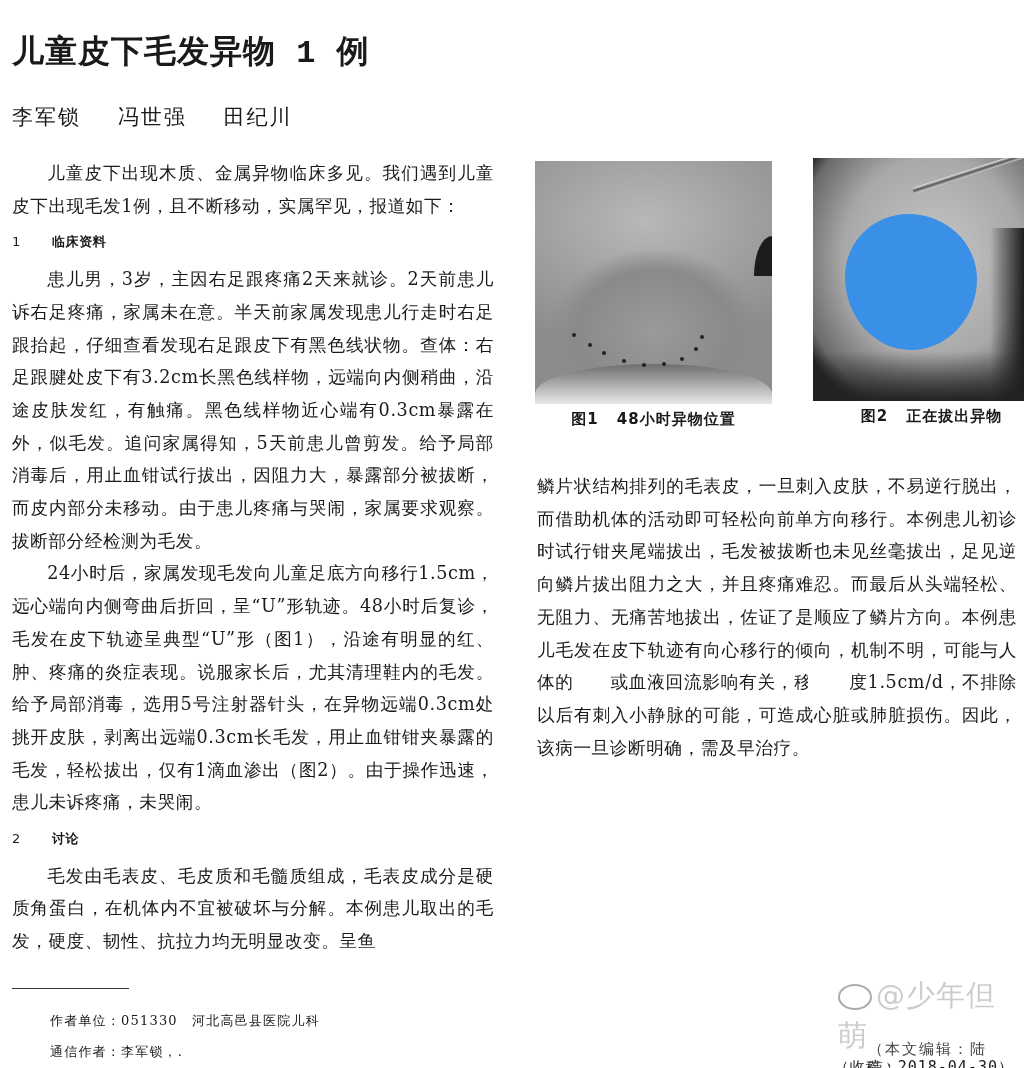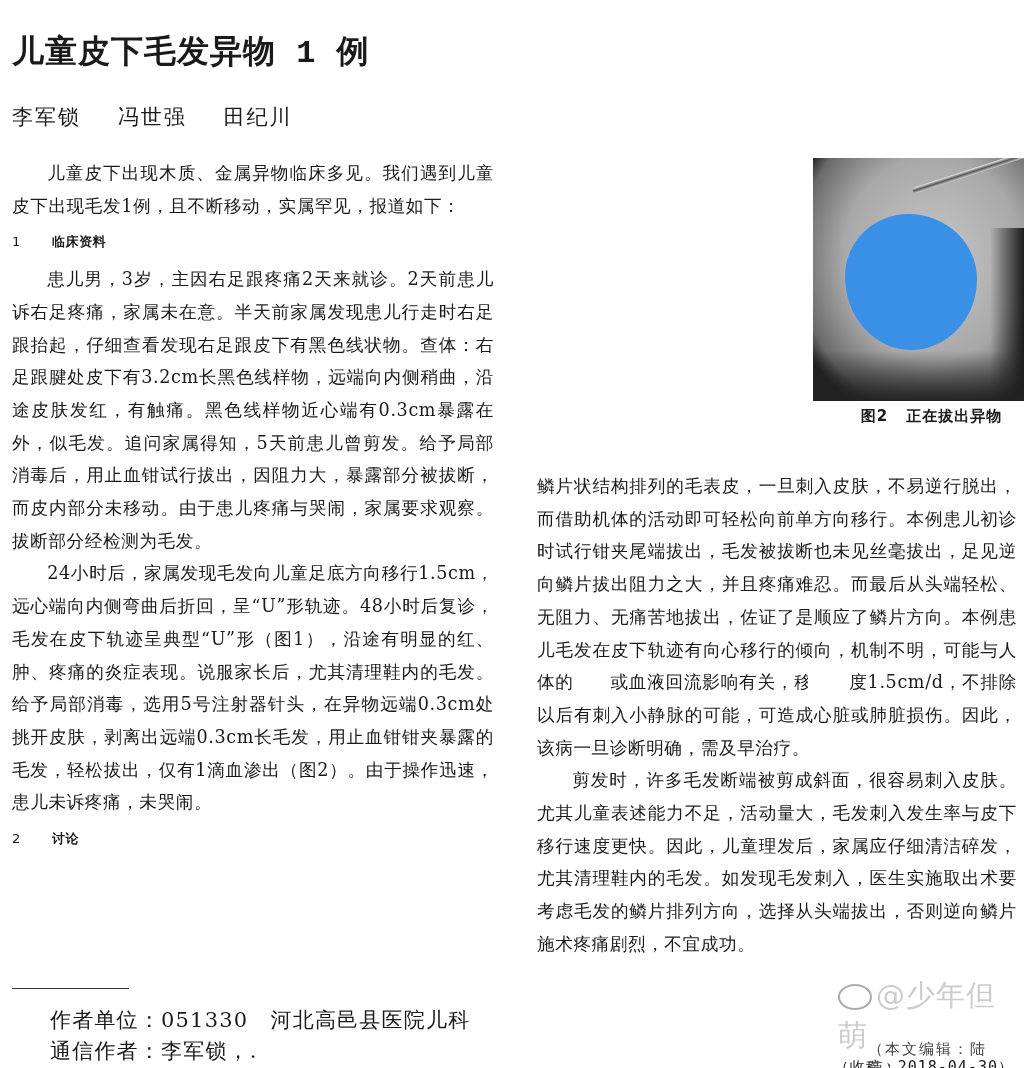--- a/index.html
+++ b/index.html
@@ -84,21 +84,21 @@
   }
   .watermark {
     position: absolute; left: 838px; top: 976px; font-size: 29px; color: rgba(170,170,170,0.6);
     font-family: "DejaVu Sans", sans-serif; letter-spacing: 1px;
   }
   .watermark .logo {
     display: inline-block; width: 30px; height: 22px; border: 2px solid rgba(150,150,150,0.8);
     border-radius: 50%; vertical-align: middle; margin-right: 4px;
   }
   .footnote-rule { position: absolute; left: 12px; top: 988px; width: 117px; height: 0; border-top: 1.5px solid #333; }
-  .footnotes { position: absolute; left: 50px; top: 1005px; font-size: 21px; line-height: 31px; letter-spacing: 1.2px; }
+  .footnotes { position: absolute; left: 50px; top: 1005px; font-size: 13px; line-height: 31px; letter-spacing: 1.2px; }
   .occlusion { position: absolute; left: 808px; top: 668px; width: 42px; height: 30px; background: #fff; }
 </style>
 </head>
 <body>
 
 <h1 class="title">儿童皮下毛发异物 1 例</h1>
 
 <div class="authors">
   <span>李军锁</span>
   <span>冯世强</span>
@@ -108,39 +108,59 @@
 <div class="col col-left">
   <p>儿童皮下出现木质、金属异物临床多见。我们遇到儿童皮下出现毛发1例，且不断移动，实属罕见，报道如下：</p>
   <h2>
     <span class="num">1</span><span>临床资料</span>
   </h2>
   <p>患儿男，3岁，主因右足跟疼痛2天来就诊。2天前患儿诉右足疼痛，家属未在意。半天前家属发现患儿行走时右足跟抬起，仔细查看发现右足跟皮下有黑色线状物。查体：右足跟腱处皮下有3.2cm长黑色线样物，远端向内侧稍曲，沿途皮肤发红，有触痛。黑色线样物近心端有0.3cm暴露在外，似毛发。追问家属得知，5天前患儿曾剪发。给予局部消毒后，用止血钳试行拔出，因阻力大，暴露部分被拔断，而皮内部分未移动。由于患儿疼痛与哭闹，家属要求观察。拔断部分经检测为毛发。</p>
   <p>24小时后，家属发现毛发向儿童足底方向移行1.5cm，远心端向内侧弯曲后折回，呈“U”形轨迹。48小时后复诊，毛发在皮下轨迹呈典型“U”形（图1），沿途有明显的红、肿、疼痛的炎症表现。说服家长后，尤其清理鞋内的毛发。给予局部消毒，选用5号注射器针头，在异物远端0.3cm处挑开皮肤，剥离出远端0.3cm长毛发，用止血钳钳夹暴露的毛发，轻松拔出，仅有1滴血渗出（图2）。由于操作迅速，患儿未诉疼痛，未哭闹。</p>
   <h2>
     <span class="num">2</span><span>讨论</span>
   </h2>
+  <p>毛发由毛表皮、毛皮质和毛髓质组成，毛表皮成分是硬质角蛋白，在机体内不宜被破坏与分解。本例患儿取出的毛发，硬度、韧性、抗拉力均无明显改变。呈鱼</p>
 </div>
 
 <div class="figures">
+  <div class="fig fig1">
+    <div class="photo">
+      <div class="dark-corner"></div>
+      <div class="heel-bottom"></div>
+      <div class="dots">
+        <i style="left:2px;top:2px"></i>
+          <i style="left:18px;top:12px"></i>
+          <i style="left:32px;top:20px"></i>
+        <i style="left:52px;top:28px"></i>
+          <i style="left:72px;top:32px"></i>
+          <i style="left:92px;top:31px"></i>
+        <i style="left:110px;top:26px"></i>
+          <i style="left:124px;top:16px"></i>
+          <i style="left:130px;top:4px"></i>
+      </div>
+    </div>
+    <div class="caption">
+      <span class="lbl">图1</span><span>48小时异物位置</span>
+    </div>
+  </div>
   <div class="fig fig2">
     <div class="photo">
       <div class="shadow-right"></div>
       <div class="shadow-bottom"></div>
       <div class="forceps"></div>
       <div class="blur-mask"></div>
     </div>
     <div class="caption">
       <span class="lbl">图2</span><span>正在拔出异物</span>
     </div>
   </div>
 </div>
 
 <div class="col col-right">
   <p style="text-indent:0">鳞片状结构排列的毛表皮，一旦刺入皮肤，不易逆行脱出，而借助机体的活动即可轻松向前单方向移行。本例患儿初诊时试行钳夹尾端拔出，毛发被拔断也未见丝毫拔出，足见逆向鳞片拔出阻力之大，并且疼痛难忍。而最后从头端轻松、无阻力、无痛苦地拔出，佐证了是顺应了鳞片方向。本例患儿毛发在皮下轨迹有向心移行的倾向，机制不明，可能与人体的　　或血液回流影响有关，移行速度1.5cm/d，不排除以后有刺入小静脉的可能，可造成心脏或肺脏损伤。因此，该病一旦诊断明确，需及早治疗。</p>
-  <p>剪发时，许多毛发断端被剪成斜面，很容易刺入皮肤。尤其儿童表述能力不足，活动量大，毛发刺入发生率与皮下移行速度更快。因此，儿童理发后，家属应仔细清洁碎发，尤其清理鞋内的毛发。如发现毛发刺入，医生实施取出术要考虑毛发的鳞片排列方向，选择从头端拔出，否则逆向鳞片施术疼痛剧烈，不宜成功。</p>
 </div>
 
 <div class="occlusion"></div>
 
 <div class="received">（收稿：2018-04-30）</div>
 <div class="watermark">
   <span class="logo"></span><span>@少年但萌</span>
 </div>
 <div class="editor">（本文编辑：陆　菊）</div>
 

